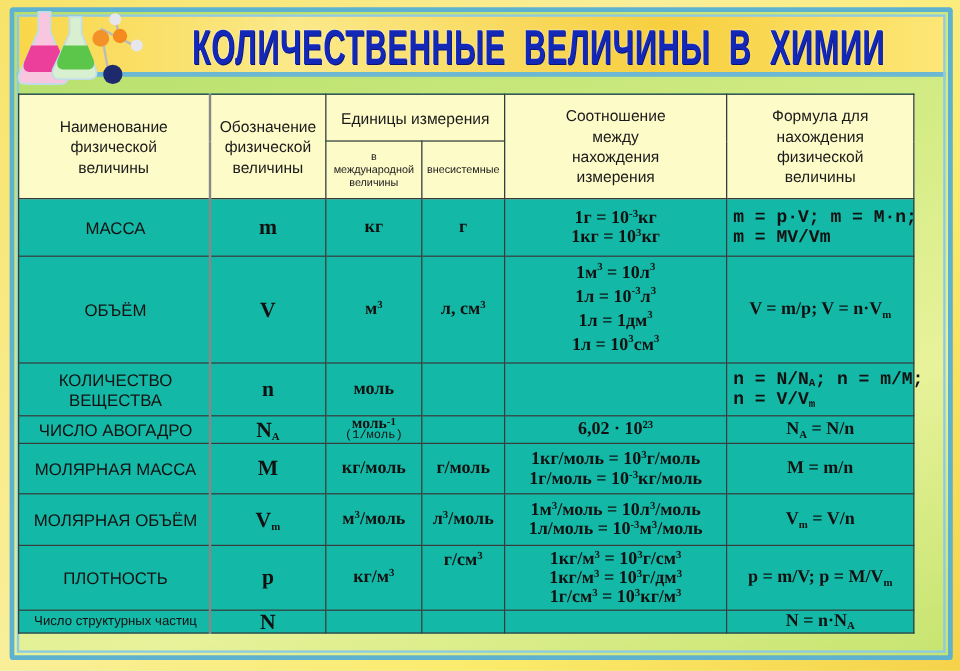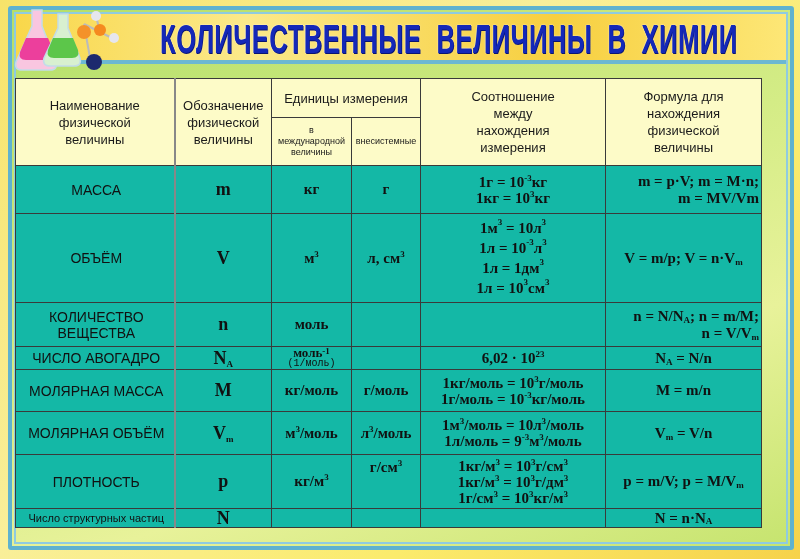--- a/index.html
+++ b/index.html
@@ -46,21 +46,21 @@
   table.main tr.head td.small { font-size: 9px; line-height: 11px; }
   td.name { text-align: right; font-size: 14px; line-height: 16px; padding-left: 5px !important; margin-top: 24px; }
   td.name.tiny { font-size: 11px; }
   td.sym, td.unit, td.rel, td.form {
     font-family: "Liberation Serif", serif; font-weight: bold;
   }
   td.sym { font-size: 18px; }
   td.unit { font-size: 15px; }
   td.rel { font-size: 15px; line-height: 16px; margin-top: 44px; }
   td.form { font-size: 15px; line-height: 17px; }
-  td.form.left { text-align: right; padding-left: 5px !important; }
+  td.form.left { text-align: left; padding-left: 5px !important; font-family: Liberation Mono, monospace; }
   td.col2 { border-left: 2px solid #888 !important; }
   .line { display: block; white-space: nowrap; }
   .sub-note { display: block; font-size: 10px; font-weight: normal; line-height: 10px; font-family: Liberation Mono, monospace; }
   sup { font-size: 9px; vertical-align: top; line-height: 9px; }
   sub { font-size: 9px; vertical-align: bottom; line-height: 9px; }
 </style>
 </head>
 <body>
 
 <div class="frame-outer"></div>
@@ -194,21 +194,21 @@
     <td class="form">M = m/n</td>
   </tr>
 
   <tr style="height:43px">
     <td class="name">МОЛЯРНАЯ ОБЪЁМ</td>
     <td class="sym col2"><span>V</span><sub>m</sub></td>
     <td class="unit"><span>м</span><sup>3</sup><span>/моль</span></td>
     <td class="unit"><span>л</span><sup>3</sup><span>/моль</span></td>
     <td class="rel">
       <span class="line"><span>1м</span><sup>3</sup><span>/моль = 10л</span><sup>3</sup><span>/моль</span></span>
-      <span class="line"><span>1л/моль = 9</span><sup>-3</sup><span>м</span><sup>3</sup><span>/моль</span></span>
+      <span class="line"><span>1л/моль = 10</span><sup>-3</sup><span>м</span><sup>3</sup><span>/моль</span></span>
     </td>
     <td class="form"><span>V</span><sub>m</sub><span> = V/n</span></td>
   </tr>
 
   <tr style="height:54px">
     <td class="name">ПЛОТНОСТЬ</td>
     <td class="sym col2">p</td>
     <td class="unit"><span>кг/м</span><sup>3</sup></td>
     <td class="unit" style="vertical-align:top;padding-top:4px"><span>г/см</span><sup>3</sup></td>
     <td class="rel">

